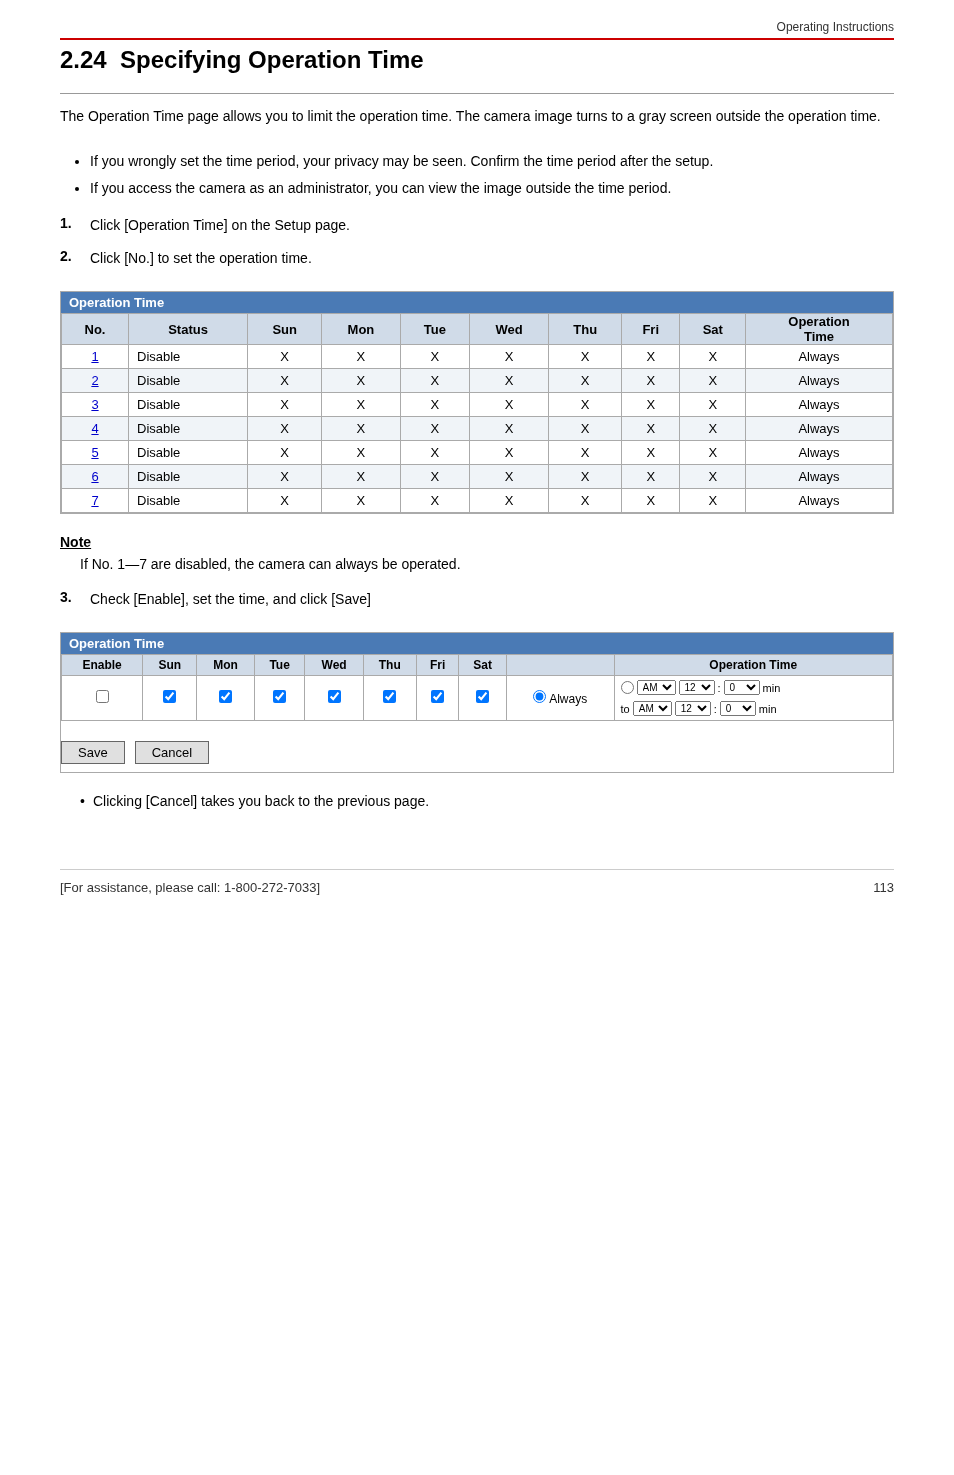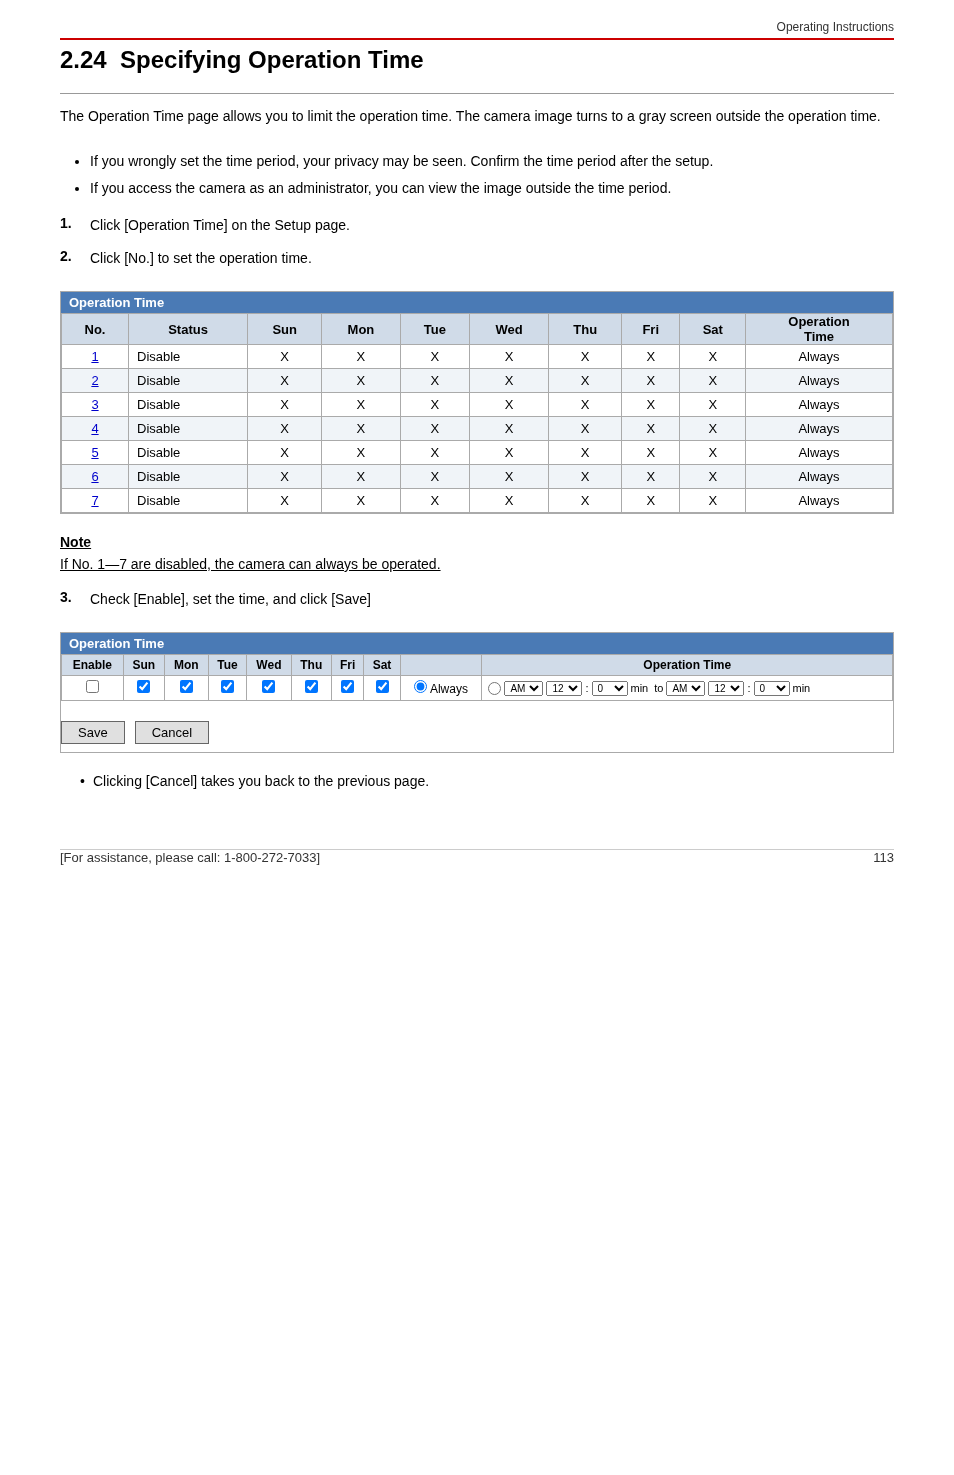--- a/index.html
+++ b/index.html
@@ -106,23 +106,23 @@
     .note-heading {
       font-weight: bold;
       text-decoration: underline;
       font-size: 14px;
       margin-bottom: 4px;
     }
     .note-block {
       margin-bottom: 14px;
     }
     .note-text {
+      margin-left: 20px;
       font-size: 14px;
       line-height: 1.5;
-      text-decoration: underline;
     }
     
     .form-table-wrapper {
       margin: 10px 0 20px 0;
       border: 1px solid #aaa;
       display: inline-block;
       width: 100%;
     }
     .form-table {
       width: 100%;
@@ -157,36 +157,37 @@
       border: 1px solid #666;
       background: #e0e0e0;
       cursor: pointer;
     }
     .footer {
       text-align: center;
       margin-top: 60px;
       font-size: 13px;
       color: #333;
       border-top: 1px solid #ccc;
+      padding-top: 10px;
       display: flex;
       justify-content: space-between;
       align-items: center;
     }
     .bullet-point {
       display: flex;
       margin-left: 20px;
       margin-bottom: 8px;
     }
     .bullet-point::before {
       content: "•";
       margin-right: 8px;
     }
     .radio-group {
       display: flex;
-      flex-direction: row;
+      flex-direction: column;
       gap: 6px;
       font-size: 11px;
     }
     .radio-row {
       display: flex;
       align-items: center;
       gap: 3px;
     }
     .select-mini {
       font-size: 10px;

